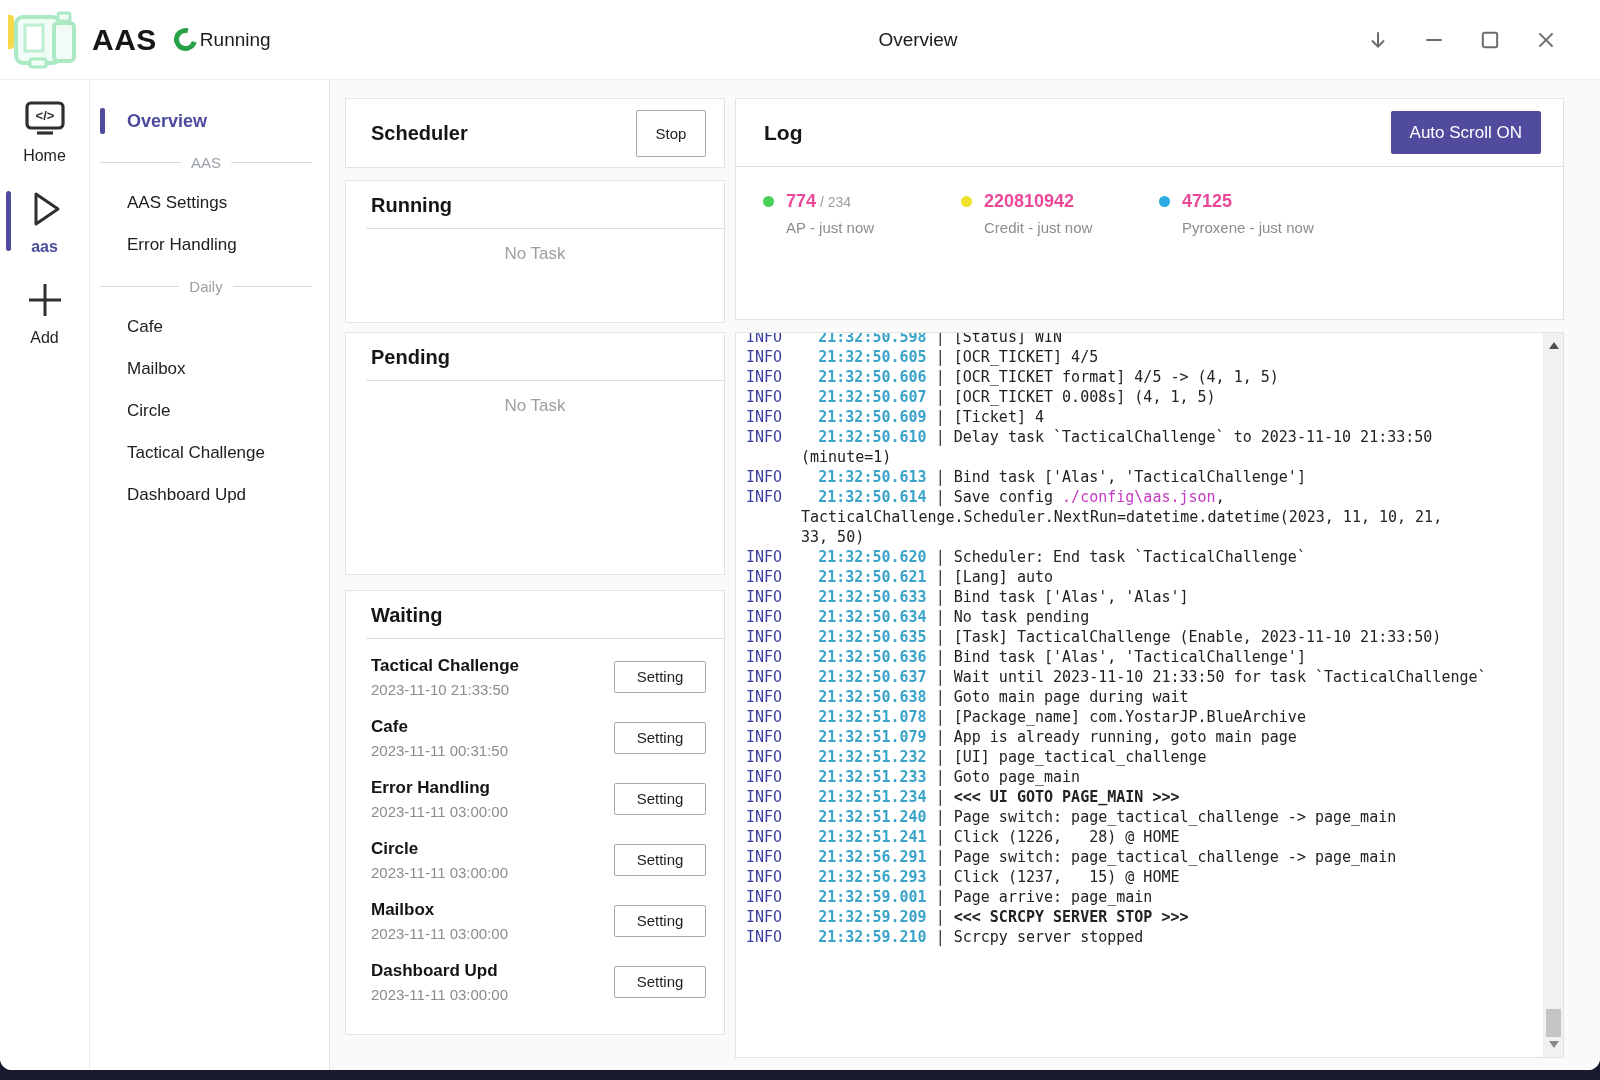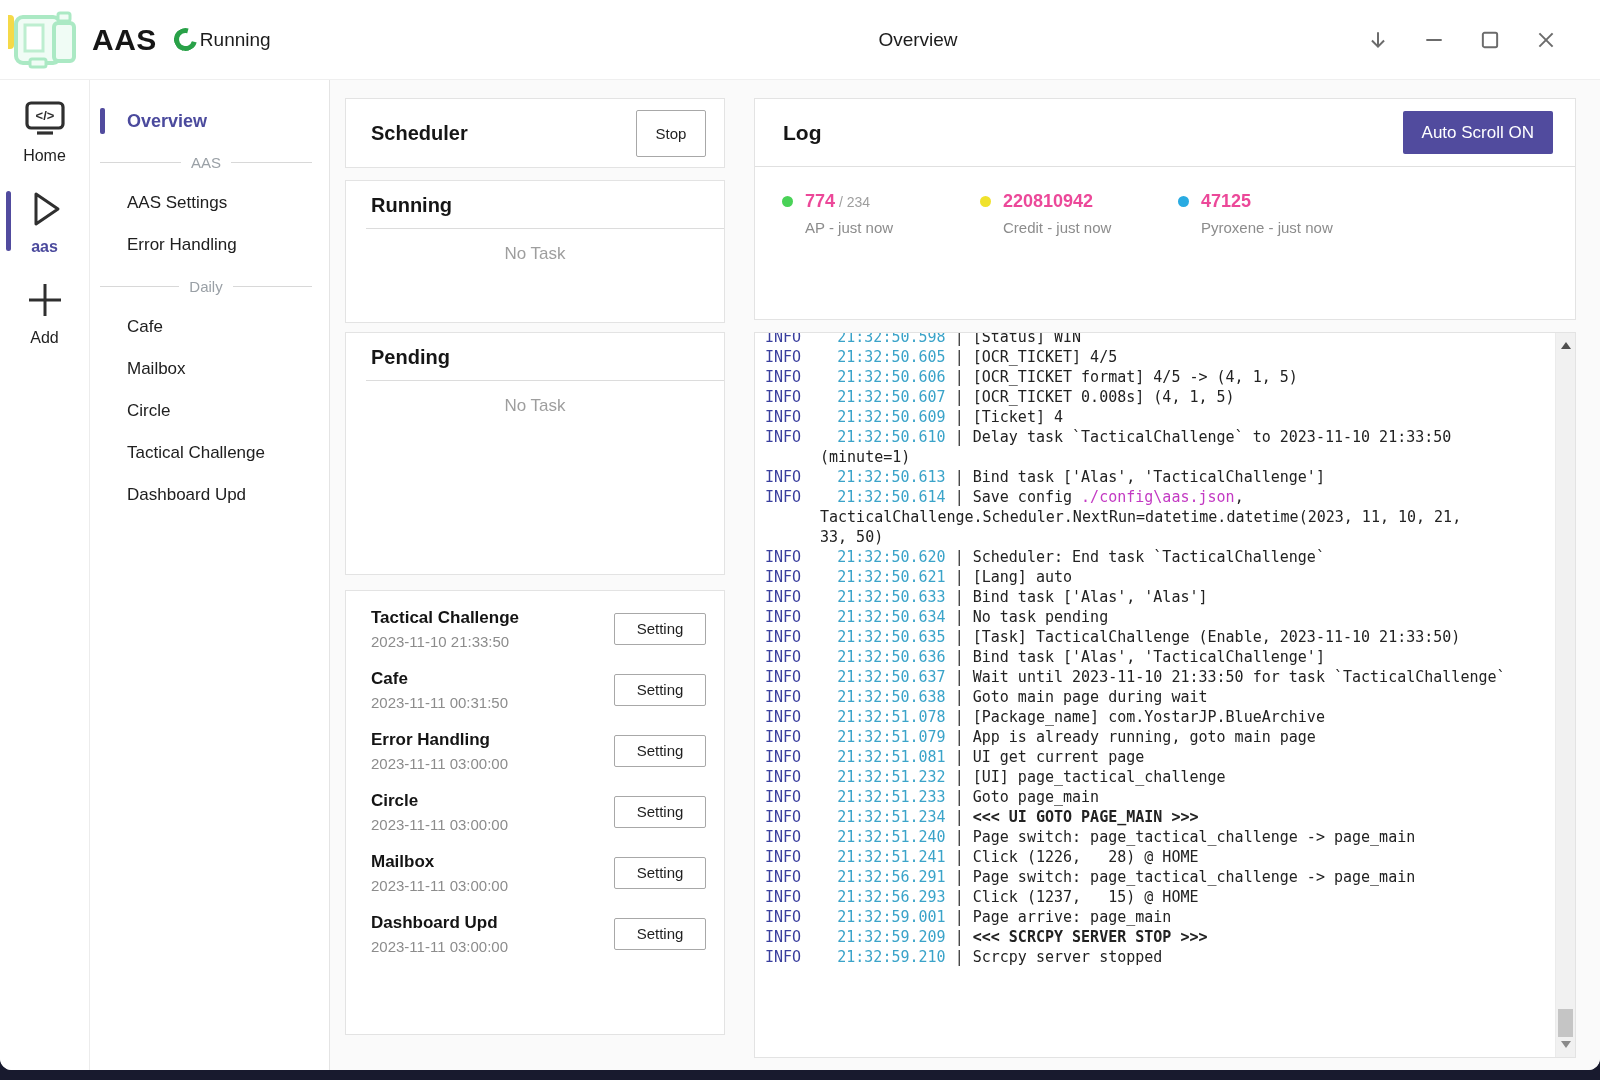--- a/index.html
+++ b/index.html
@@ -86,22 +86,22 @@
   .side-divider {
     display:flex; align-items:center; gap:10px;
     margin:6px 17px 6px 10px; height:28px;
   }
   .side-divider .rule { flex:1; height:1px; background:#d8d8d8; }
   .side-div-label { font-size:15px; color:#9aa0a6; }
 
   
   .main {
     flex:1; background:#fafafa;
-    padding:18px 24px 12px 15px;
-    display:flex; gap:29px; min-width:0;
+    padding:18px 36px 12px 15px;
+    display:flex; gap:10px; min-width:0;
   }
   .col-left { width:380px; flex:0 0 380px; display:flex; flex-direction:column; }
   .col-right { flex:1; display:flex; flex-direction:column; min-width:0; }
 
   .card { background:#fff; border:1px solid #e3e3e3; }
   .card-title { font-size:20px; font-weight:bold; color:#161616; }
 
   .card-scheduler { height:70px; display:flex; align-items:center; padding:0 18px 0 25px; }
   .card-scheduler .card-title { flex:1; }
   .btn { background:#fff; border:1px solid #a8a8a8; border-radius:2px; font-size:15px; color:#1f1f1f; cursor:pointer; font-family:inherit;margin-left:12px; }
@@ -150,21 +150,21 @@
   }
   .log-content {
     position:absolute; left:0; top:0; bottom:0; right:20px;
     overflow:hidden; padding:0 6px 0 10px;
     font-family:"DejaVu Sans Mono", monospace;
     font-size:15px; line-height:20px;
   }
   .log-lines { margin-top:-6px; }
   .log-line { white-space:pre-wrap; padding-left:55px; text-indent:-55px; color:#222; }
   .log-line .lv  { color:#3a3f9e; }
-  .log-line .tm  { color:#3aa3c9; }
+  .log-line .tm  { color:#3aa3c9;font-weight:bold; }
   .log-line .sep { color:#333; }
   .log-line.em .msg { font-weight:bold; }
   .msg .magenta { color:#c33ac3; }
 
   .log-scrollbar {
     position:absolute; right:0; top:0; bottom:0; width:20px;
     background:#f1f1f1; border-left:1px solid #ebebeb;
   }
   .scroll-up, .scroll-down { position:absolute; left:50%; transform:translateX(-50%); width:0; height:0; cursor:pointer; }
   .scroll-up   { top:9px;    border-left:5px solid transparent; border-right:5px solid transparent; border-bottom:7px solid #4f4f4f; }
@@ -306,20 +306,21 @@
           <div class="card-header"><span class="card-title">Running</span></div>
           <div class="no-task">No Task</div>
         </div>
 
         <div class="card card-pending">
           <div class="card-header"><span class="card-title">Pending</span></div>
           <div class="no-task">No Task</div>
         </div>
 
         <div class="card card-waiting">
+          <div class="card-header"><span class="card-title">Waiting</span></div>
           <div class="wait-list">
   <div class="wait-row">
     <div class="wait-info">
       <div class="wait-name">Tactical Challenge</div>
       <div class="wait-time">2023-11-10 21:33:50</div>
     </div>
     <button class="btn btn-setting">Setting</button>
   </div>
 
   <div class="wait-row">
@@ -415,21 +416,20 @@
                 <div class="log-line"><span class="lv">INFO    </span><span class="tm">21:32:50.620</span><span class="sep"> | </span><span class="msg"><span>Scheduler: End task `TacticalChallenge`</span></span></div>
                 <div class="log-line"><span class="lv">INFO    </span><span class="tm">21:32:50.621</span><span class="sep"> | </span><span class="msg"><span>[Lang] auto</span></span></div>
                 <div class="log-line"><span class="lv">INFO    </span><span class="tm">21:32:50.633</span><span class="sep"> | </span><span class="msg"><span>Bind task ['Alas', 'Alas']</span></span></div>
                 <div class="log-line"><span class="lv">INFO    </span><span class="tm">21:32:50.634</span><span class="sep"> | </span><span class="msg"><span>No task pending</span></span></div>
                 <div class="log-line"><span class="lv">INFO    </span><span class="tm">21:32:50.635</span><span class="sep"> | </span><span class="msg"><span>[Task] TacticalChallenge (Enable, 2023-11-10 21:33:50)</span></span></div>
                 <div class="log-line"><span class="lv">INFO    </span><span class="tm">21:32:50.636</span><span class="sep"> | </span><span class="msg"><span>Bind task ['Alas', 'TacticalChallenge']</span></span></div>
                 <div class="log-line"><span class="lv">INFO    </span><span class="tm">21:32:50.637</span><span class="sep"> | </span><span class="msg"><span>Wait until 2023-11-10 21:33:50 for task `TacticalChallenge`</span></span></div>
                 <div class="log-line"><span class="lv">INFO    </span><span class="tm">21:32:50.638</span><span class="sep"> | </span><span class="msg"><span>Goto main page during wait</span></span></div>
                 <div class="log-line"><span class="lv">INFO    </span><span class="tm">21:32:51.078</span><span class="sep"> | </span><span class="msg"><span>[Package_name] com.YostarJP.BlueArchive</span></span></div>
                 <div class="log-line"><span class="lv">INFO    </span><span class="tm">21:32:51.079</span><span class="sep"> | </span><span class="msg"><span>App is already running, goto main page</span></span></div>
-                <div class="log-line"><span class="lv">INFO    </span><span class="tm">21:32:51.081</span><span class="sep"> | </span><span class="msg"><span>UI get current page</span></span></div>
                 <div class="log-line"><span class="lv">INFO    </span><span class="tm">21:32:51.232</span><span class="sep"> | </span><span class="msg"><span>[UI] page_tactical_challenge</span></span></div>
                 <div class="log-line"><span class="lv">INFO    </span><span class="tm">21:32:51.233</span><span class="sep"> | </span><span class="msg"><span>Goto page_main</span></span></div>
                 <div class="log-line em"><span class="lv">INFO    </span><span class="tm">21:32:51.234</span><span class="sep"> | </span><span class="msg"><span>&lt;&lt;&lt; UI GOTO PAGE_MAIN &gt;&gt;&gt;</span></span></div>
                 <div class="log-line"><span class="lv">INFO    </span><span class="tm">21:32:51.240</span><span class="sep"> | </span><span class="msg"><span>Page switch: page_tactical_challenge -&gt; page_main</span></span></div>
                 <div class="log-line"><span class="lv">INFO    </span><span class="tm">21:32:51.241</span><span class="sep"> | </span><span class="msg"><span>Click (1226,   28) @ HOME</span></span></div>
                 <div class="log-line"><span class="lv">INFO    </span><span class="tm">21:32:56.291</span><span class="sep"> | </span><span class="msg"><span>Page switch: page_tactical_challenge -&gt; page_main</span></span></div>
                 <div class="log-line"><span class="lv">INFO    </span><span class="tm">21:32:56.293</span><span class="sep"> | </span><span class="msg"><span>Click (1237,   15) @ HOME</span></span></div>
                 <div class="log-line"><span class="lv">INFO    </span><span class="tm">21:32:59.001</span><span class="sep"> | </span><span class="msg"><span>Page arrive: page_main</span></span></div>
                 <div class="log-line em"><span class="lv">INFO    </span><span class="tm">21:32:59.209</span><span class="sep"> | </span><span class="msg"><span>&lt;&lt;&lt; SCRCPY SERVER STOP &gt;&gt;&gt;</span></span></div>
                 <div class="log-line"><span class="lv">INFO    </span><span class="tm">21:32:59.210</span><span class="sep"> | </span><span class="msg"><span>Scrcpy server stopped</span></span></div>

